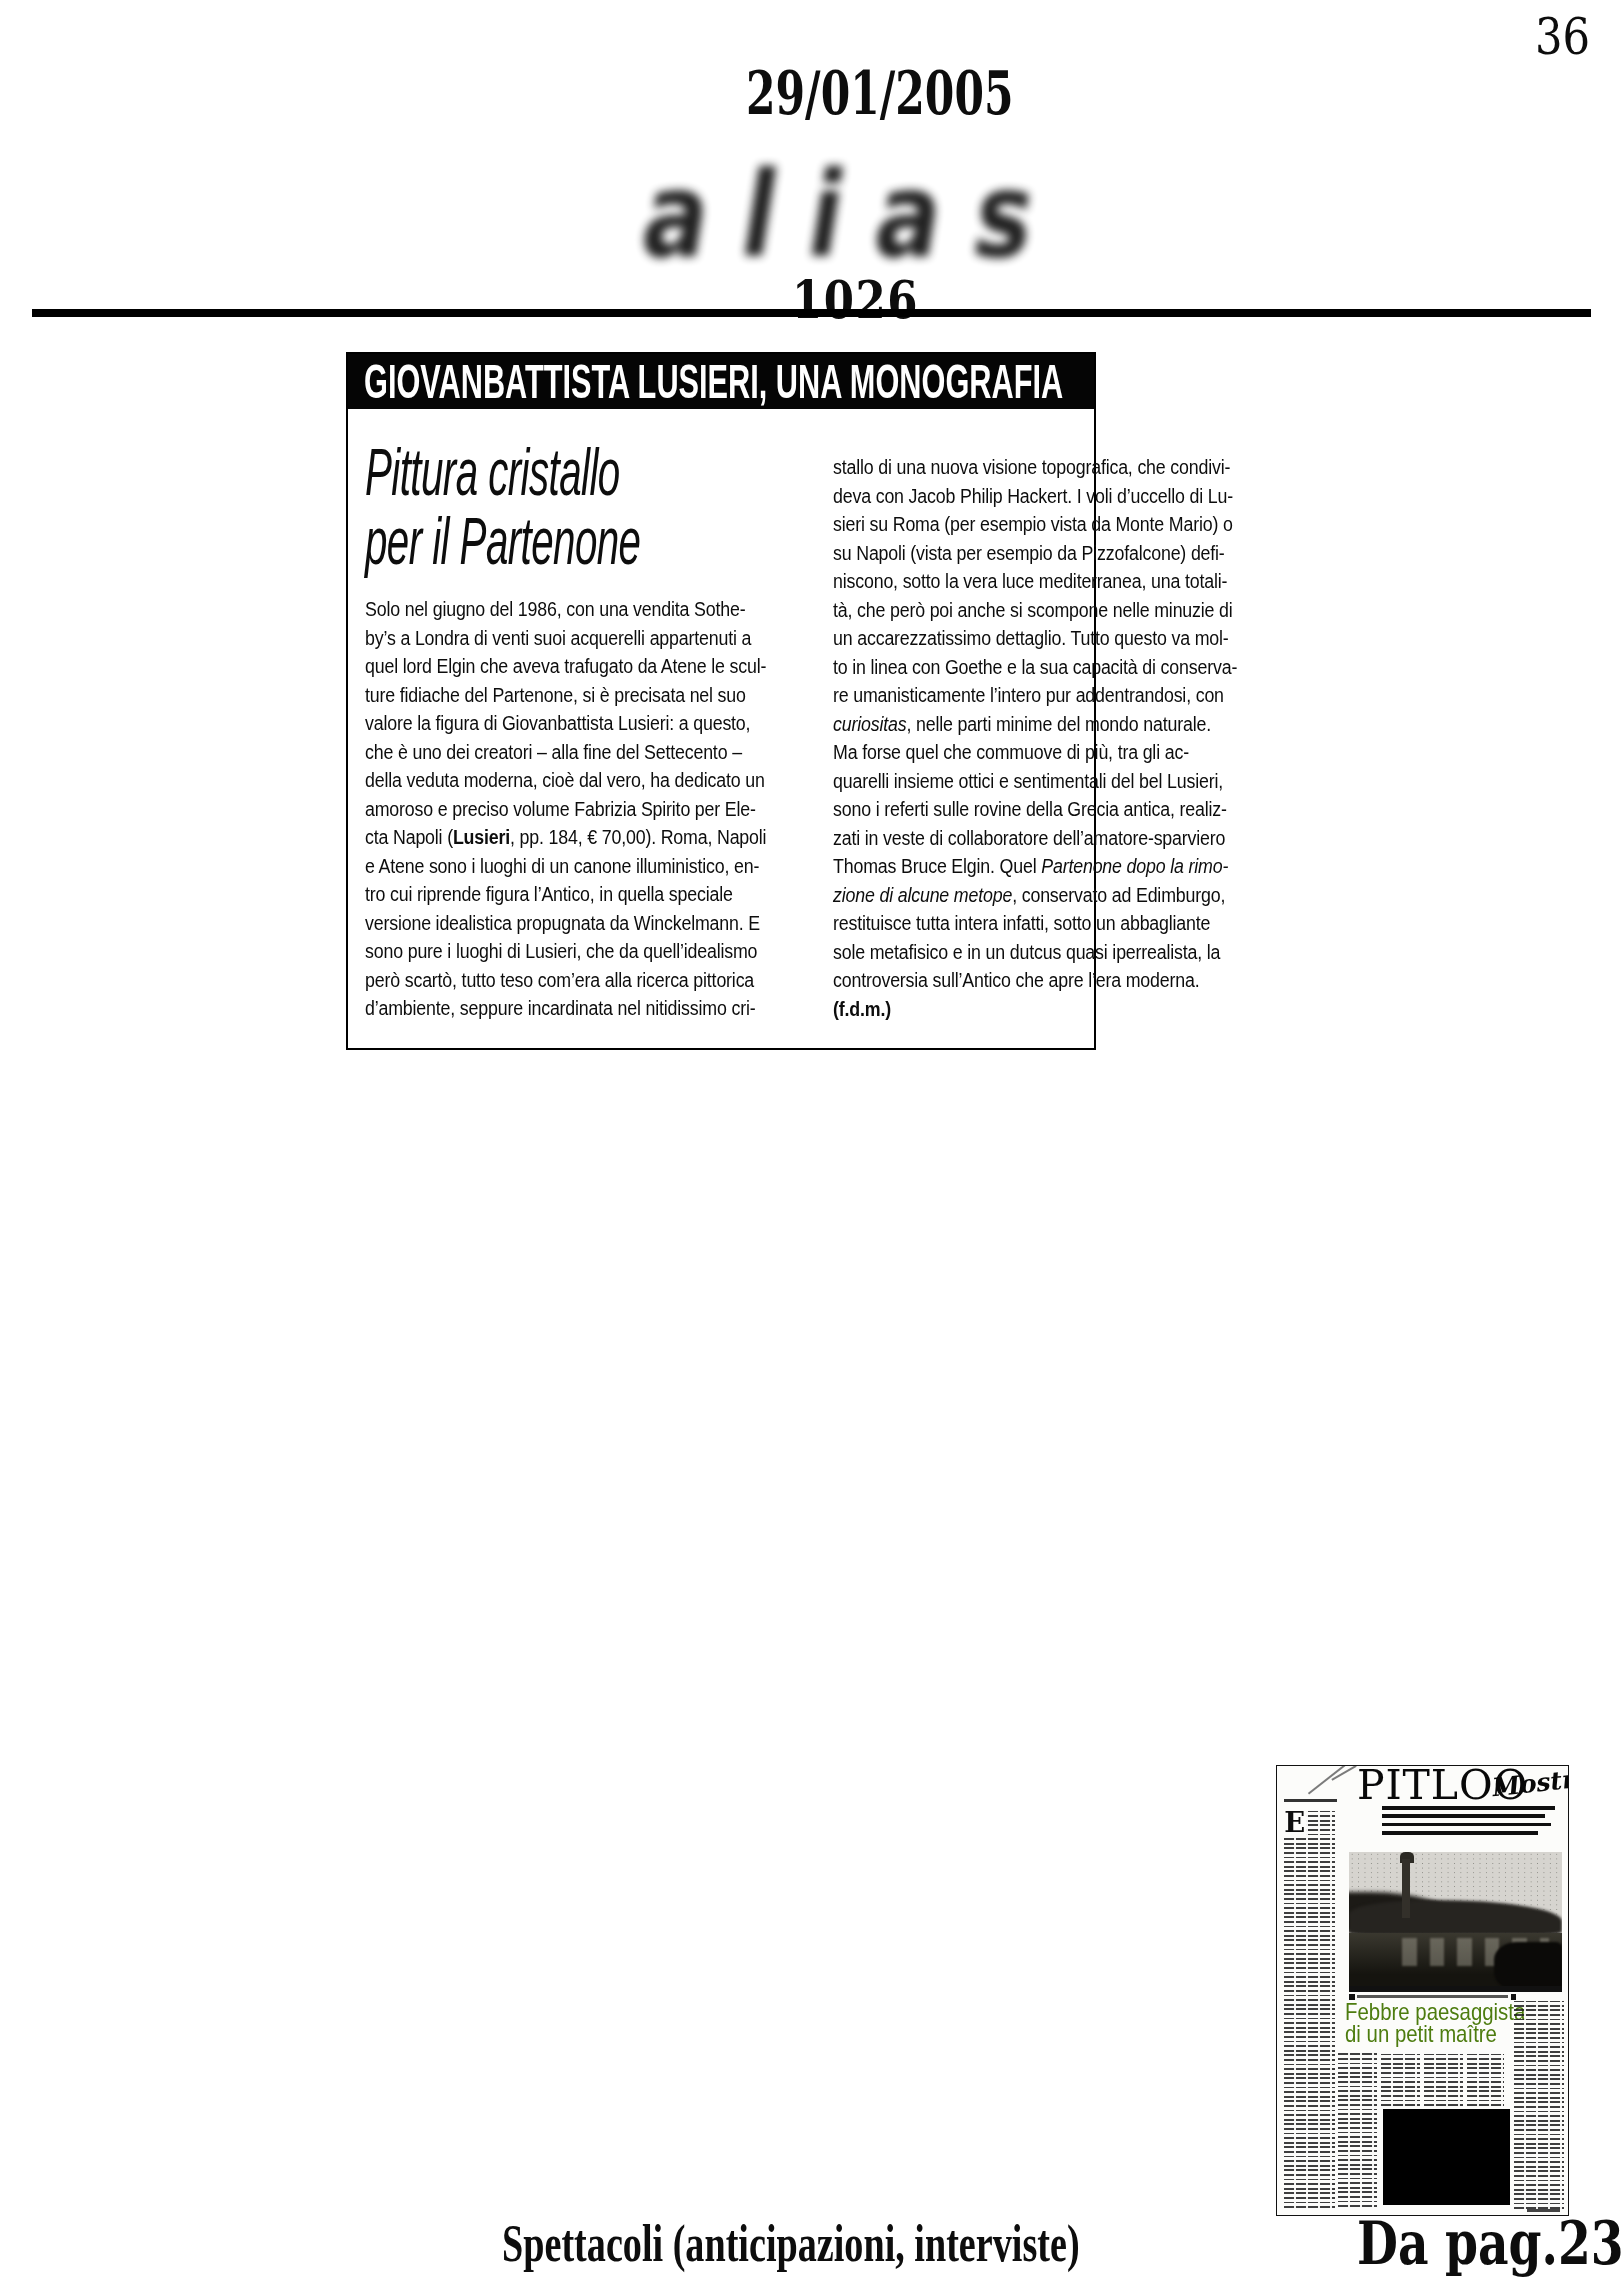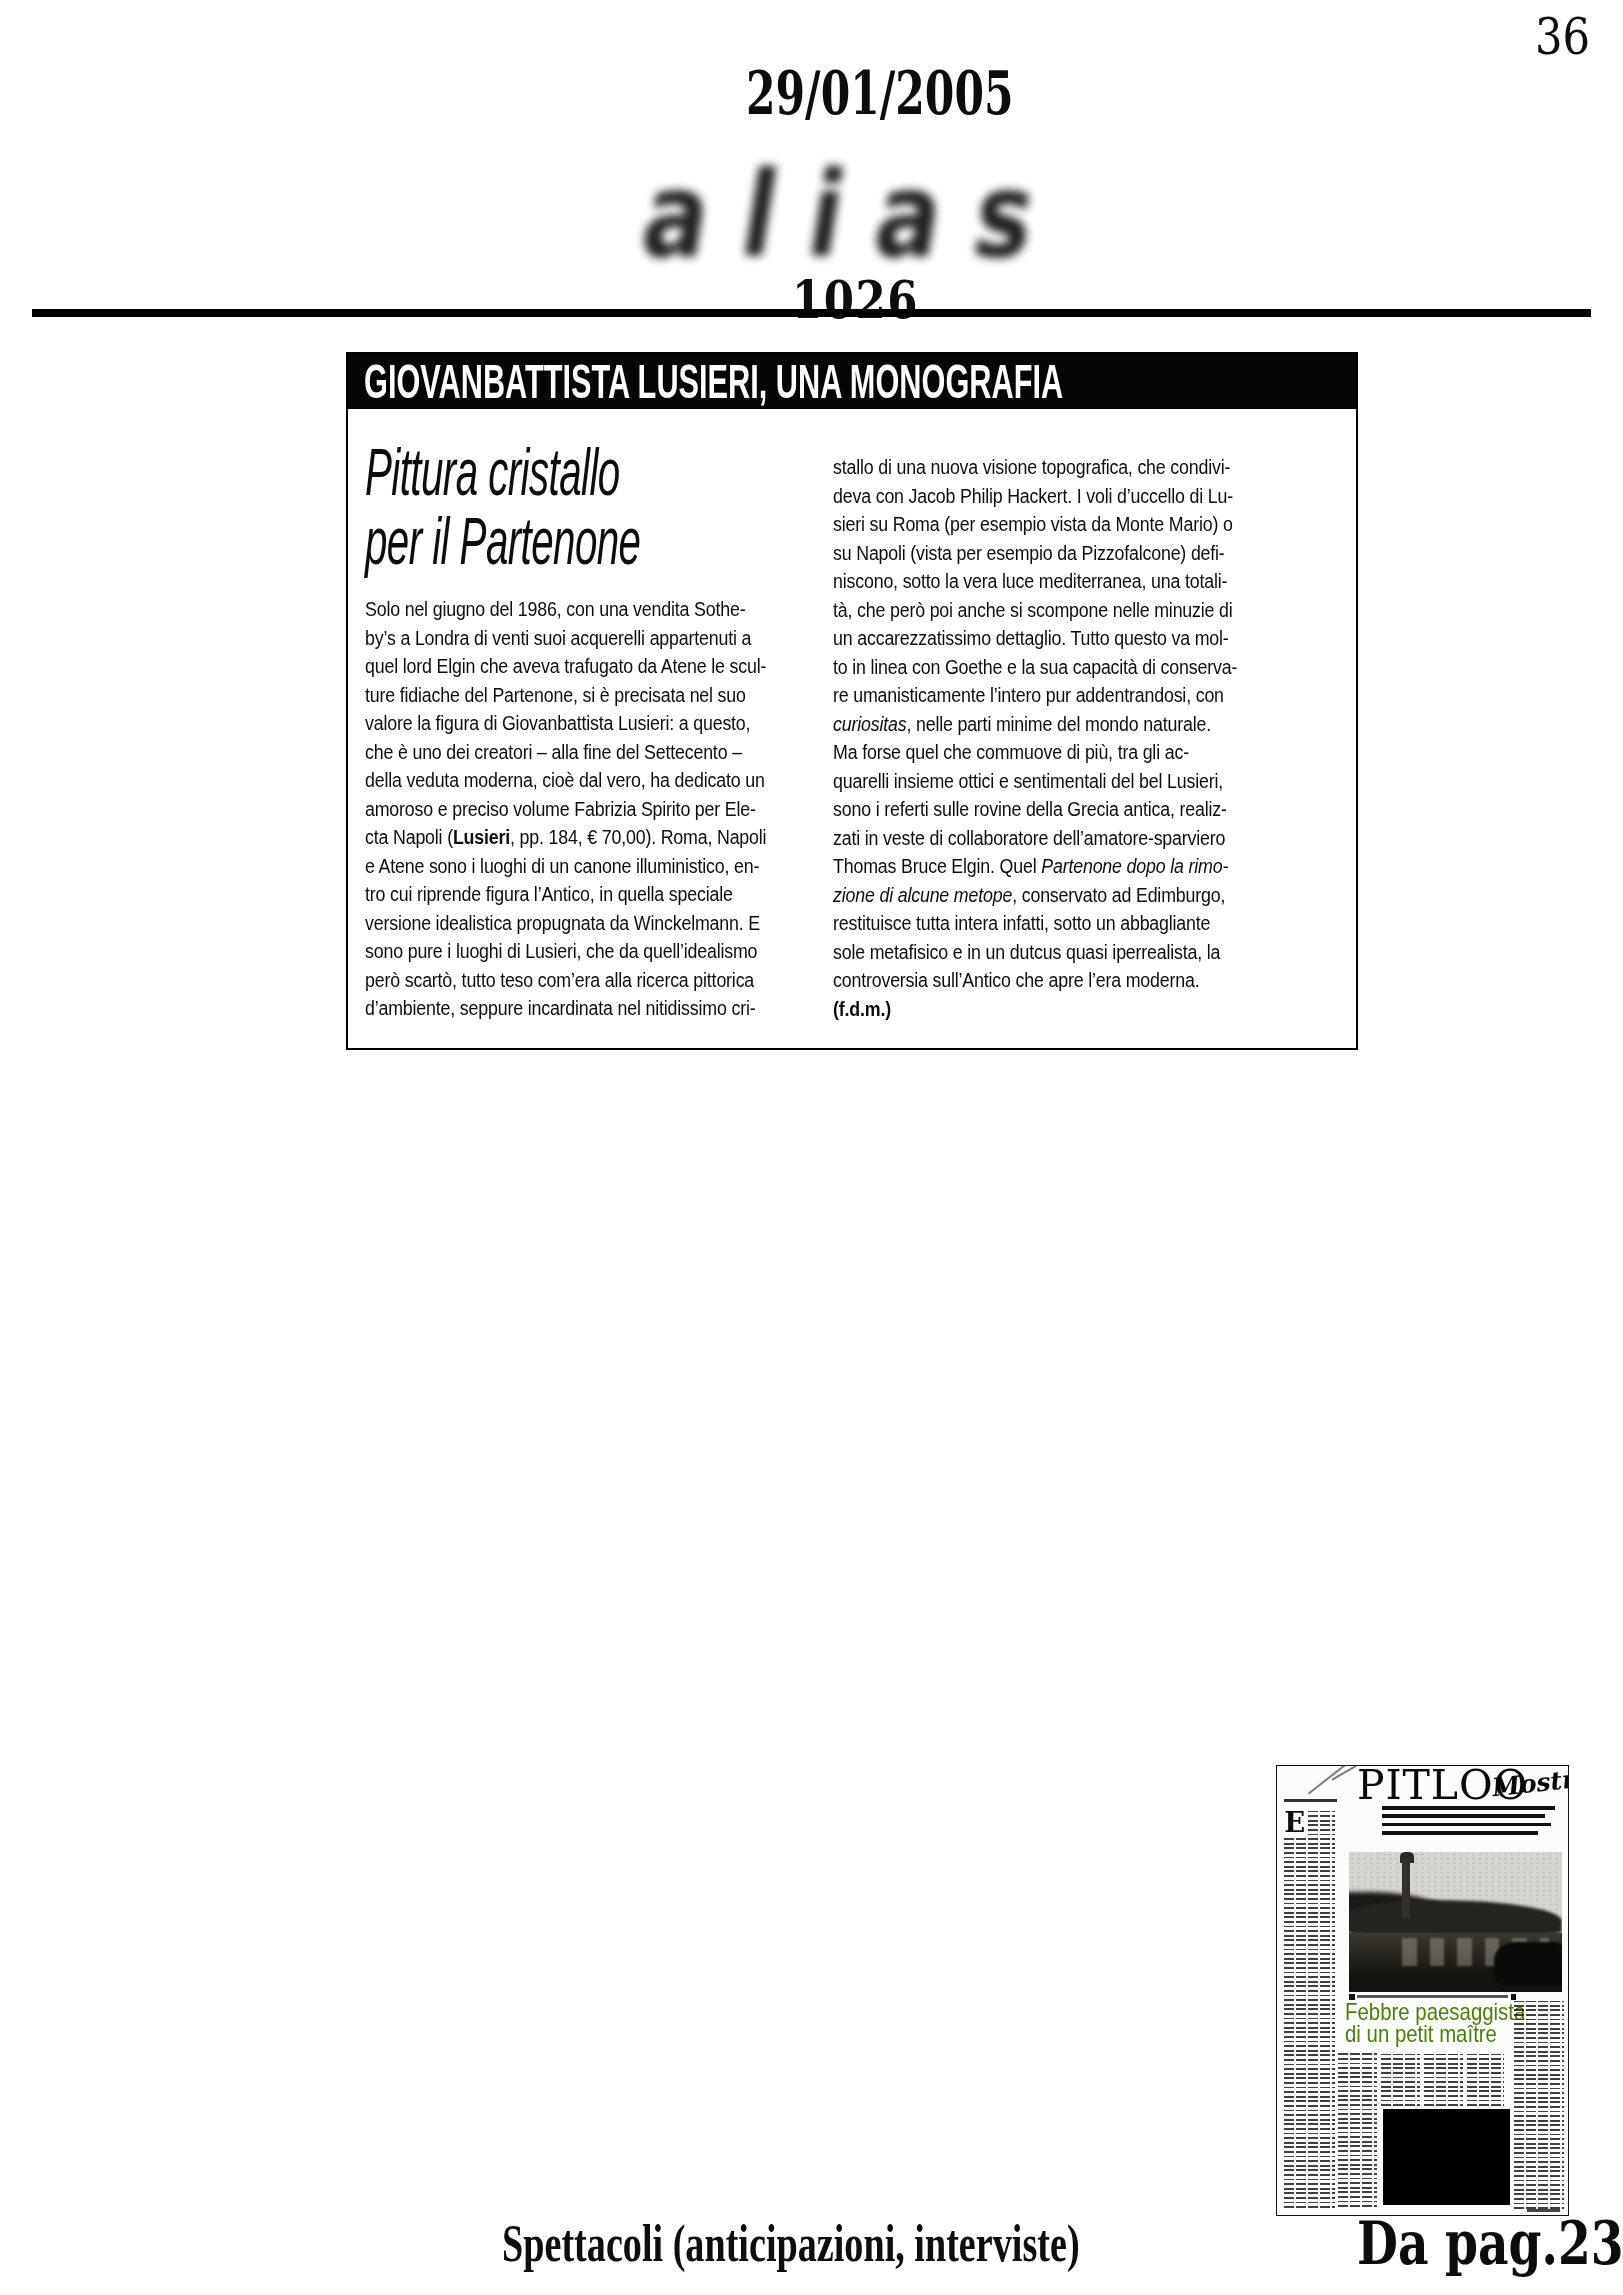--- a/index.html
+++ b/index.html
@@ -25,21 +25,21 @@
   .logo-main .sx{transform:scaleX(.6);}
   .logo-spray{left:643px;top:156px;font-size:118px;font-weight:700;font-style:italic;
     font-family:"DejaVu Sans",sans-serif;letter-spacing:41px;line-height:119px;
     filter:blur(4.6px);opacity:.92;}
   .logo-spray .sx{transform:scaleX(.82);}
   .header-issue{left:792px;top:268px;font-size:53px;font-weight:bold;letter-spacing:1.8px;}
   .header-issue .sx{transform:scaleX(.82);}
   .top-rule{left:32px;top:309px;width:1559px;height:8.3px;background:#000;}
 
   
-  .article-box{left:346px;top:352px;width:1012px;height:698px;
+  .article-box{left:346px;top:352px;width:750px;height:698px;
     border:2.8px solid #000;box-sizing:border-box;background:#fff;}
   .kicker-bar{position:absolute;left:0;top:0;width:100%;height:55px;background:#050505;
     overflow:hidden;}
   .kicker-bar .sx{transform:scaleX(.64);color:#fff;font-weight:700;font-size:48px;
     line-height:55px;margin-left:15.6px;letter-spacing:0;}
   .headline{position:absolute;left:16.5px;top:84px;font-size:66px;line-height:69px;
     letter-spacing:-0.9px;font-style:italic;}
   .headline .sx{transform:scaleX(.61);display:block;}
   .col{position:absolute;font-size:20px;line-height:28.5px;letter-spacing:-0.2px;
     transform:scaleX(.89);transform-origin:left top;}

